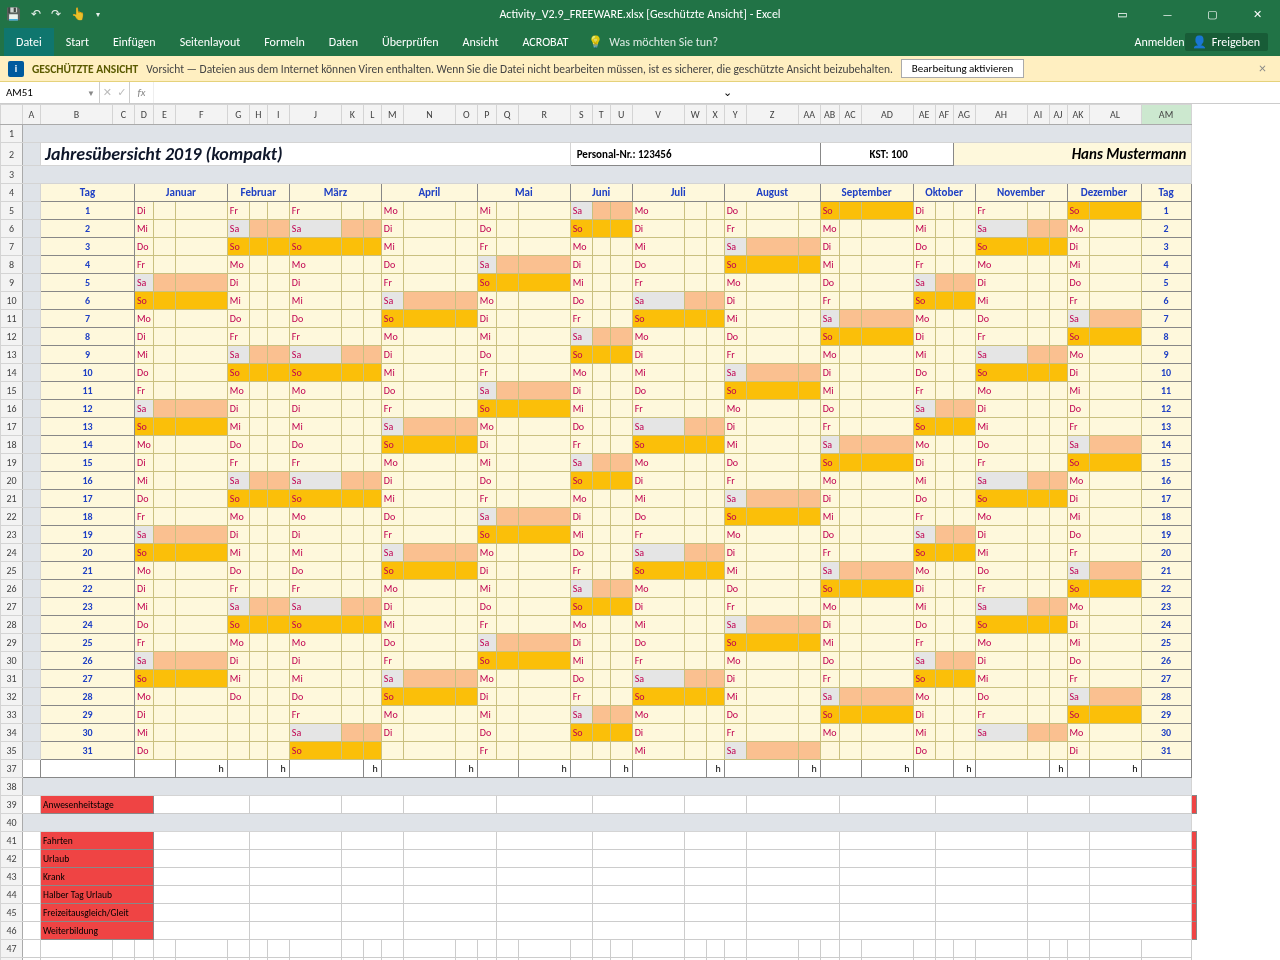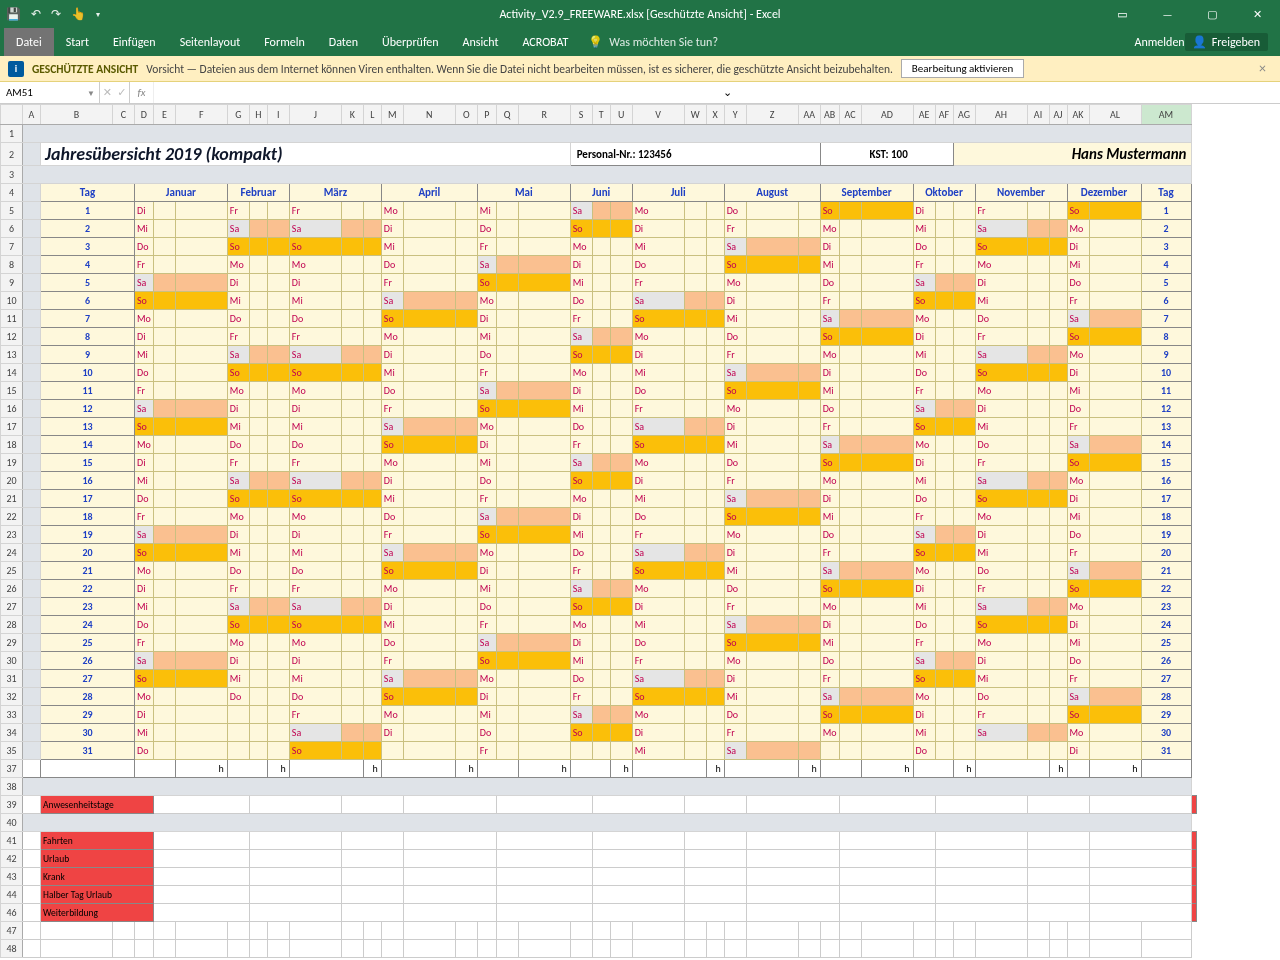--- a/index.html
+++ b/index.html
@@ -5,21 +5,21 @@
 *{box-sizing:border-box;margin:0;padding:0;font-family:"Segoe UI",Calibri,Arial,sans-serif}
 body{background:#fff;overflow:hidden;font-size:11px}
 .titlebar{background:#217346;height:28px;display:flex;align-items:center;color:#fff;position:relative}
 .titlebar .qat{display:flex;align-items:center;padding:0 6px;gap:10px}
 .titlebar .qat span{opacity:.9;cursor:pointer;font-size:12px;font-family:sans-serif}
 .titlebar .title{position:absolute;left:50%;transform:translateX(-50%);font-size:12px}
 .titlebar .wincontrols{margin-left:auto;display:flex;gap:0}
 .titlebar .wincontrols span{width:45px;height:28px;display:flex;align-items:center;justify-content:center;font-size:11px;cursor:pointer}
 .ribbon-tabs{background:#217346;height:28px;display:flex;align-items:center;padding:0 4px;color:#fff;font-size:12px}
 .ribbon-tabs .tab{padding:0 12px;height:28px;display:flex;align-items:center;cursor:pointer}
-.ribbon-tabs .tab.file{background:#737373}
+.ribbon-tabs .tab.file{background:#0f766e}
 .ribbon-tabs .tell{margin-left:8px;opacity:.85;display:flex;align-items:center;gap:6px}
 .ribbon-tabs .right{margin-left:auto;display:flex;align-items:center;padding-right:8px}
 .ribbon-tabs .share{background:#185c37;padding:2px 8px;border-radius:2px;display:flex;align-items:center;gap:4px}
 .protected{background:#ffefc1;border-bottom:1px solid #e5d27b;height:26px;display:flex;align-items:center;padding:0 8px;gap:8px;font-size:11.5px;color:#444}
 .protected .shield{width:16px;height:16px;background:#005a9e;border-radius:2px;color:#fff;display:flex;align-items:center;justify-content:center;font-size:10px;font-weight:bold}
 .protected .label{font-weight:600;color:#5a5a00}
 .protected button{background:#fff;border:1px solid #aaa;padding:2px 10px;font-size:11px;cursor:pointer}
 .protected .close{margin-left:auto;padding:0 6px;cursor:pointer;color:#888;font-size:14px}
 .namebox-row{height:22px;border-bottom:1px solid #ccc;display:flex;align-items:stretch;background:#fff}
 .namebox{width:100px;border-right:1px solid #ccc;display:flex;align-items:center;padding:0 6px;font-size:11px;position:relative}
@@ -1580,20 +1580,38 @@
           <td colspan="3" class="empty"></td>
           <td colspan="3" class="empty"></td>
           <td colspan="3" class="empty"></td>
           <td colspan="3" class="empty"></td>
           <td colspan="3" class="empty"></td>
           <td colspan="3" class="empty"></td>
           <td colspan="2" class="empty"></td>
           <td class="catlbl"></td>
         </tr>
         <tr class="catrow">
+          <th class="rowhdr">45</th>
+          <td class="empty"></td>
+          <td colspan="3" class="catlbl">Freizeitausgleich/Gleit</td>
+          <td colspan="3" class="empty"></td>
+          <td colspan="3" class="empty"></td>
+          <td colspan="3" class="empty"></td>
+          <td colspan="3" class="empty"></td>
+          <td colspan="3" class="empty"></td>
+          <td colspan="3" class="empty"></td>
+          <td colspan="3" class="empty"></td>
+          <td colspan="3" class="empty"></td>
+          <td colspan="3" class="empty"></td>
+          <td colspan="3" class="empty"></td>
+          <td colspan="3" class="empty"></td>
+          <td colspan="2" class="empty"></td>
+          <td class="catlbl"></td>
+        </tr>
+        <tr class="catrow">
           <th class="rowhdr">46</th>
           <td class="empty"></td>
           <td colspan="3" class="catlbl">Weiterbildung</td>
           <td colspan="3" class="empty"></td>
           <td colspan="3" class="empty"></td>
           <td colspan="3" class="empty"></td>
           <td colspan="3" class="empty"></td>
           <td colspan="3" class="empty"></td>
           <td colspan="3" class="empty"></td>
           <td colspan="3" class="empty"></td>

